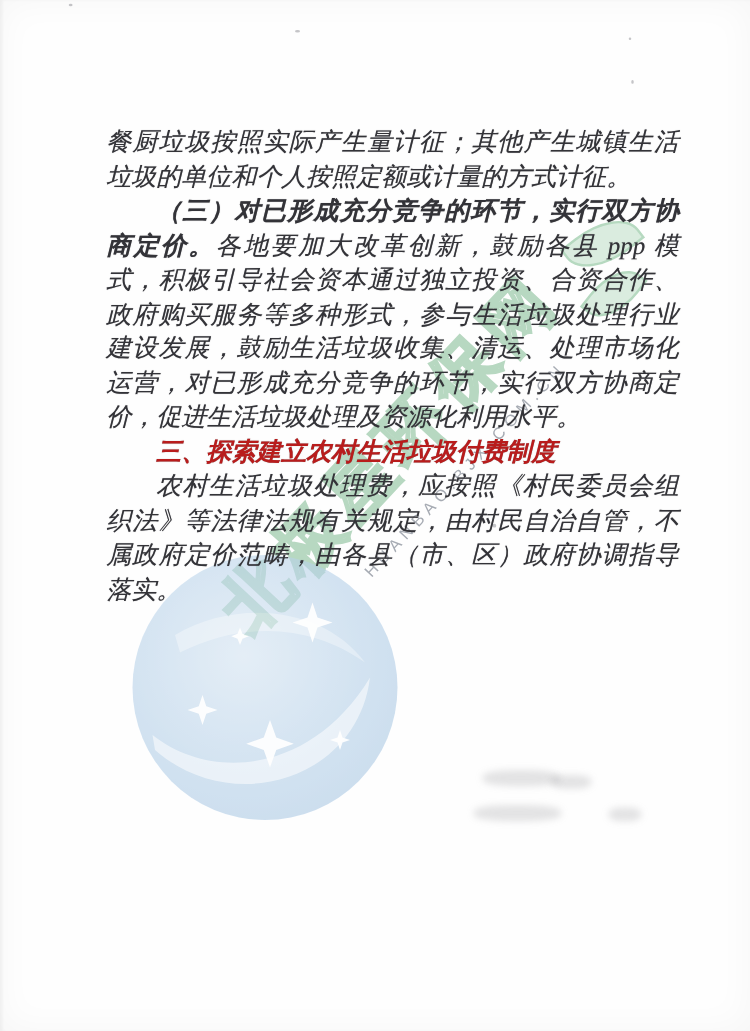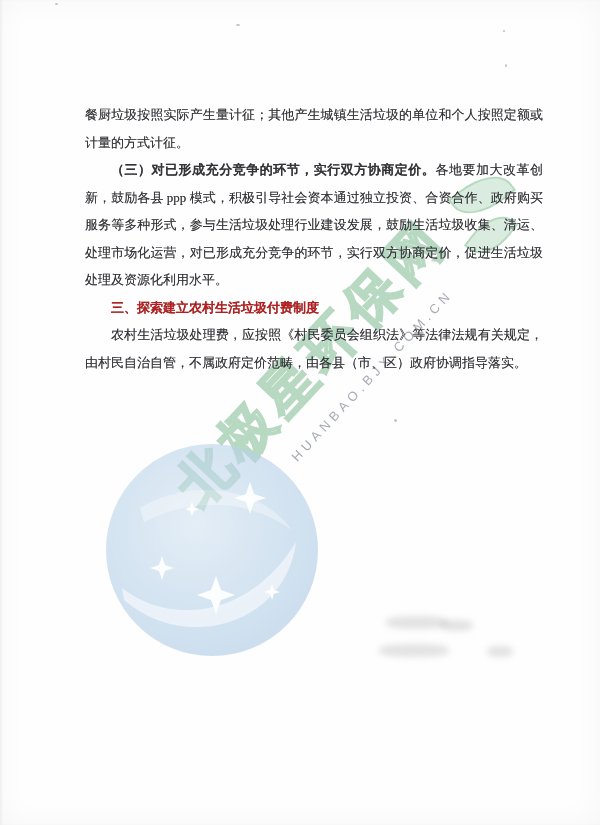--- a/index.html
+++ b/index.html
@@ -9,24 +9,25 @@
     width:600px;height:825px;
     background:#fefefe;
     overflow:hidden;
     font-family:"Liberation Serif","DejaVu Serif",serif;
     box-shadow:inset 0 0 30px rgba(0,0,0,0.035), inset 2px 0 2px rgba(0,0,0,0.04);
   }
   
   .content{
     position:absolute;
     left:85px;top:101px;width:458px;
-    font-size:13px;line-height:27.5px;
+    font-size:20px;line-height:27.5px;
     color:#333338;
     text-align:justify;
     text-shadow:0 0 0.6px rgba(45,45,50,0.55);
+    font-style:italic;
   }
   .content p{margin:0;}
   .para{text-indent:2em;}
   .noindent{text-indent:0;}
   .lead-bold{font-weight:700;}
   .heading{font-weight:700;text-indent:2em;color:#b91c1c;}
   
   .wm{position:absolute;pointer-events:none;}
   .wm-name{
     left:104px;top:328px;width:410px;height:64px;

